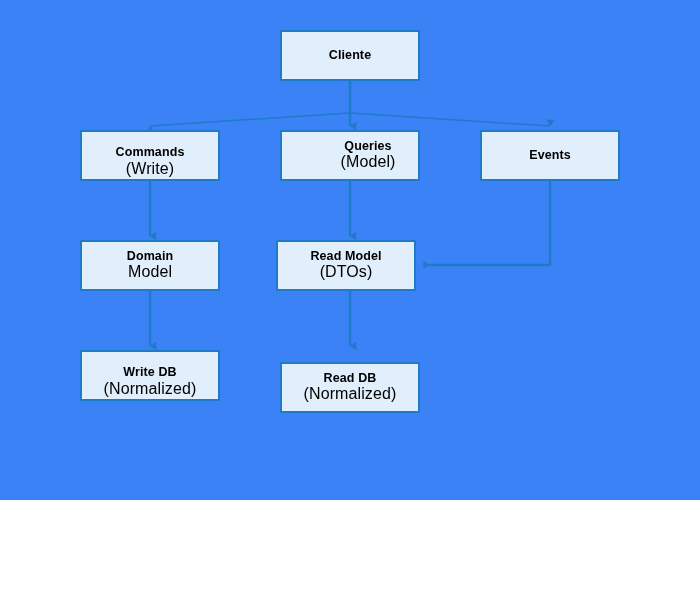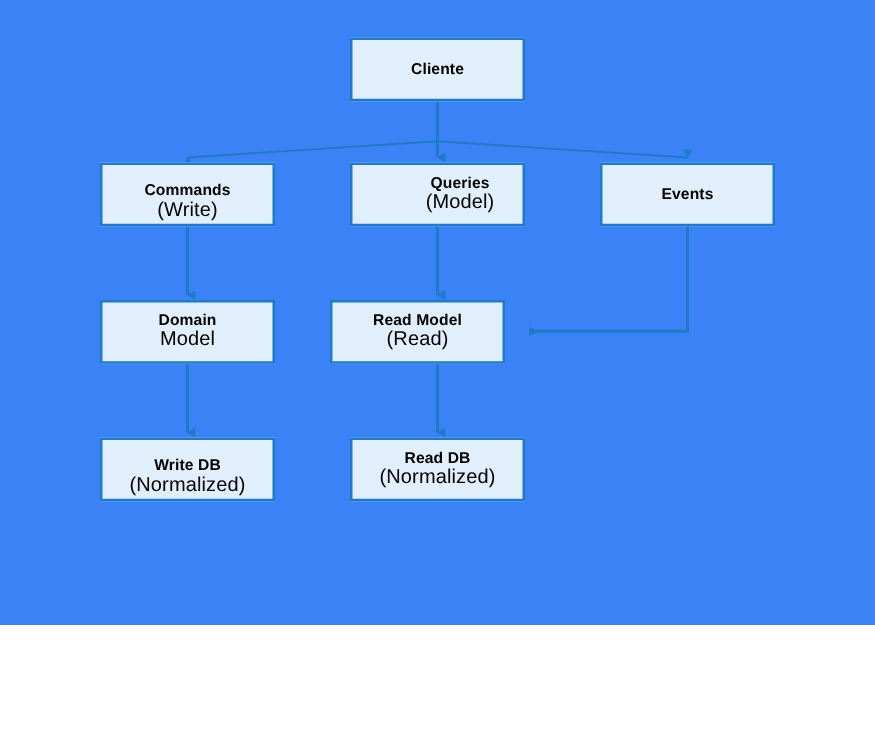--- a/index.html
+++ b/index.html
@@ -54,23 +54,23 @@
   }
   .node .l2:empty {
     display: none;
   }
   
   #node-cliente      { left: 280px; top: 30px; }
   #node-commands     { left: 80px;  top: 130px; justify-content: flex-end; }
   #node-queries      { left: 280px; top: 130px; padding-left: 36px; }
   #node-events       { left: 480px; top: 130px; }
   #node-domain-model { left: 80px;  top: 240px; }
-  #node-read-model   { left: 264px; top: 240px; }
+  #node-read-model   { left: 276px; top: 240px; }
   #node-write-db     { left: 80px;  top: 350px; justify-content: flex-end; }
-  #node-read-db      { left: 280px; top: 350px; }
+  #node-read-db      { left: 280px; top: 362px; }
 </style>
 </head>
 <body>
 
 <div id="canvas">
 
   <svg id="edge-layer" viewBox="0 0 700 600" width="700" height="600" xmlns="http://www.w3.org/2000/svg">
     <defs>
       <marker id="arrow-down" markerWidth="9" markerHeight="9" refX="4.5" refY="7.6" orient="auto" markerUnits="userSpaceOnUse">
         <path d="M0.6,1.4 L8.4,1.4 L4.5,8.2 Z" fill="#1f7ac8"></path>
@@ -119,21 +119,21 @@
     <span class="l2">Model</span>
   </div>
 
   <div class="node" id="node-events">
     <span class="l1">Events</span>
 
   </div>
 
   <div class="node" id="node-read-model">
     <span class="l1">Read Model</span>
-    <span class="l2">(Read)</span>
+    <span class="l2">(DTOs)</span>
   </div>
 
   <div class="node" id="node-write-db">
     <span class="l1">Write DB</span>
     <span class="l2">(Normalized)</span>
   </div>
 
   <div class="node" id="node-read-db">
     <span class="l1">Read DB</span>
     <span class="l2">(Normalized)</span>

